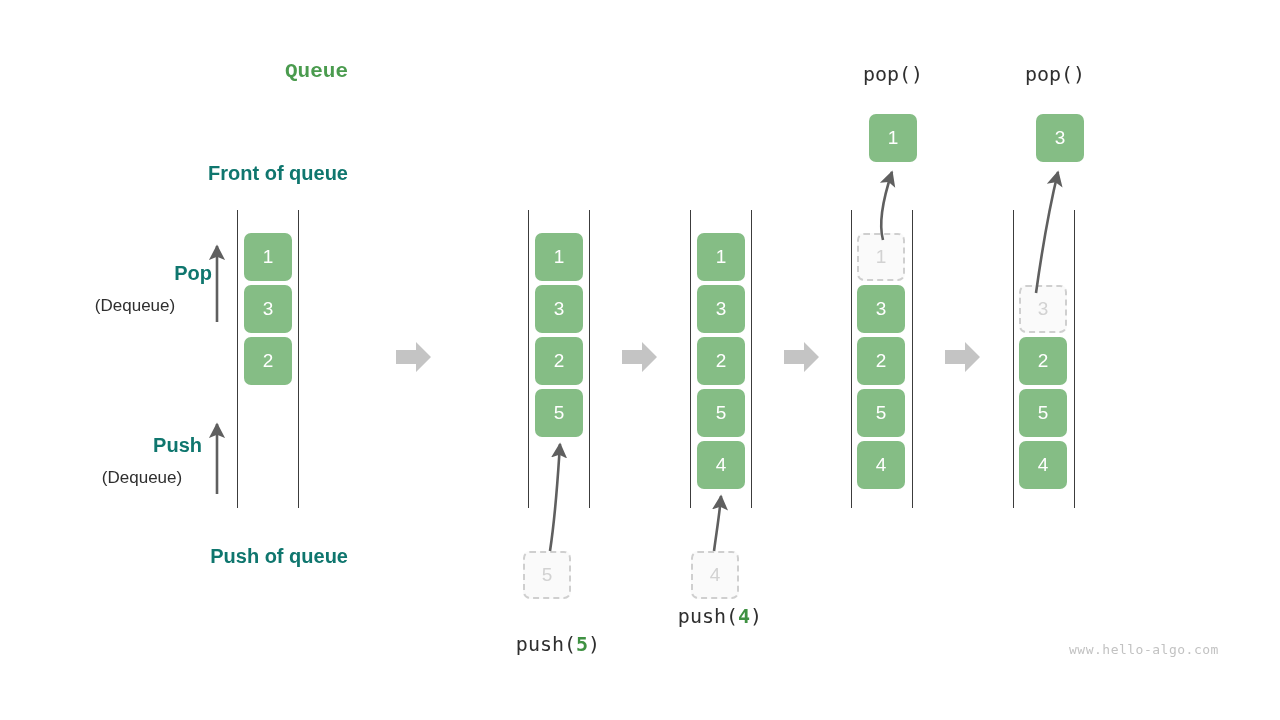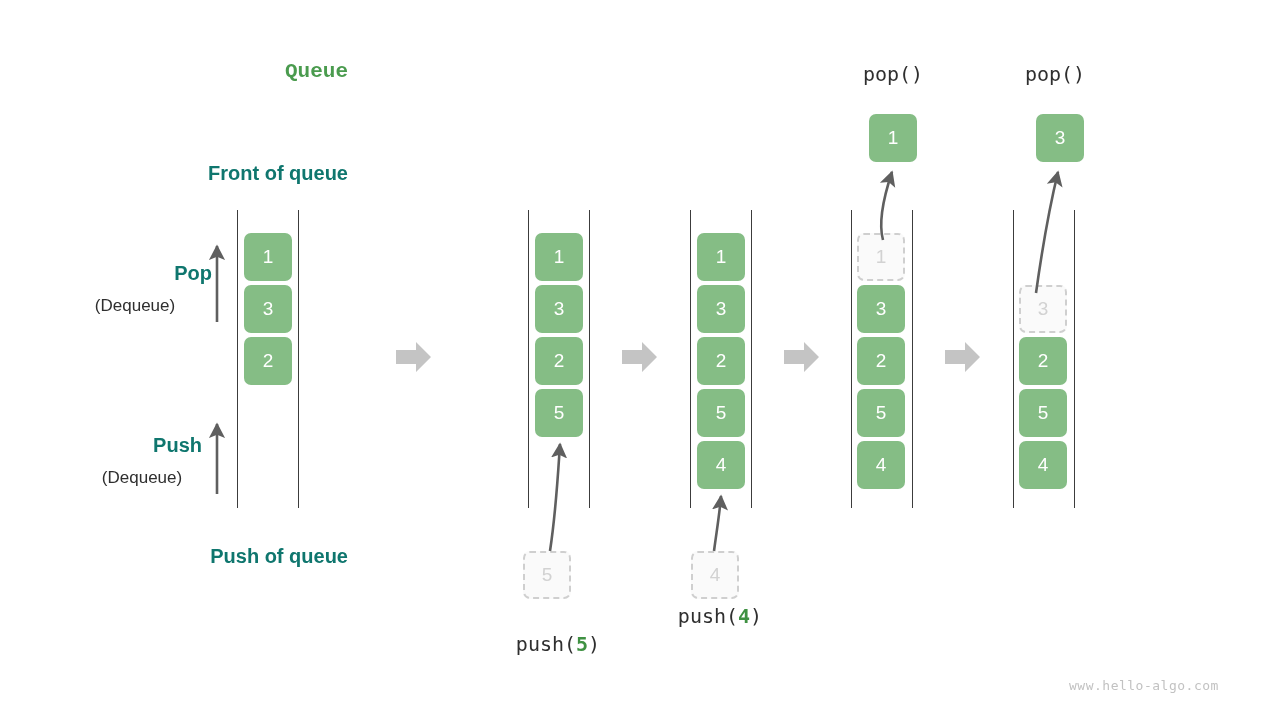--- a/index.html
+++ b/index.html
@@ -227,15 +227,15 @@
 
     <path d="M550,551 C556,512 558,474 560,444" fill="none" stroke="#5f5f5f" stroke-width="2.6" marker-end="url(#ah)"></path>
 
     <path d="M714,551 C718,522 720,510 721,496" fill="none" stroke="#5f5f5f" stroke-width="2.6" marker-end="url(#ah)"></path>
 
     <path d="M883,240 C878,222 884,196 892,172" fill="none" stroke="#5f5f5f" stroke-width="2.6" marker-end="url(#ah)"></path>
 
     <path d="M1036,293 C1042,250 1050,205 1058,172" fill="none" stroke="#5f5f5f" stroke-width="2.6" marker-end="url(#ah)"></path>
   </svg>
 
-  <div class="abs watermark" style="left:1069px; top:678px;">www.hello-algo.com</div>
+  <div class="abs watermark" style="left:1069px; top:642px;">www.hello-algo.com</div>
 
 </div>
 
 </body></html>

